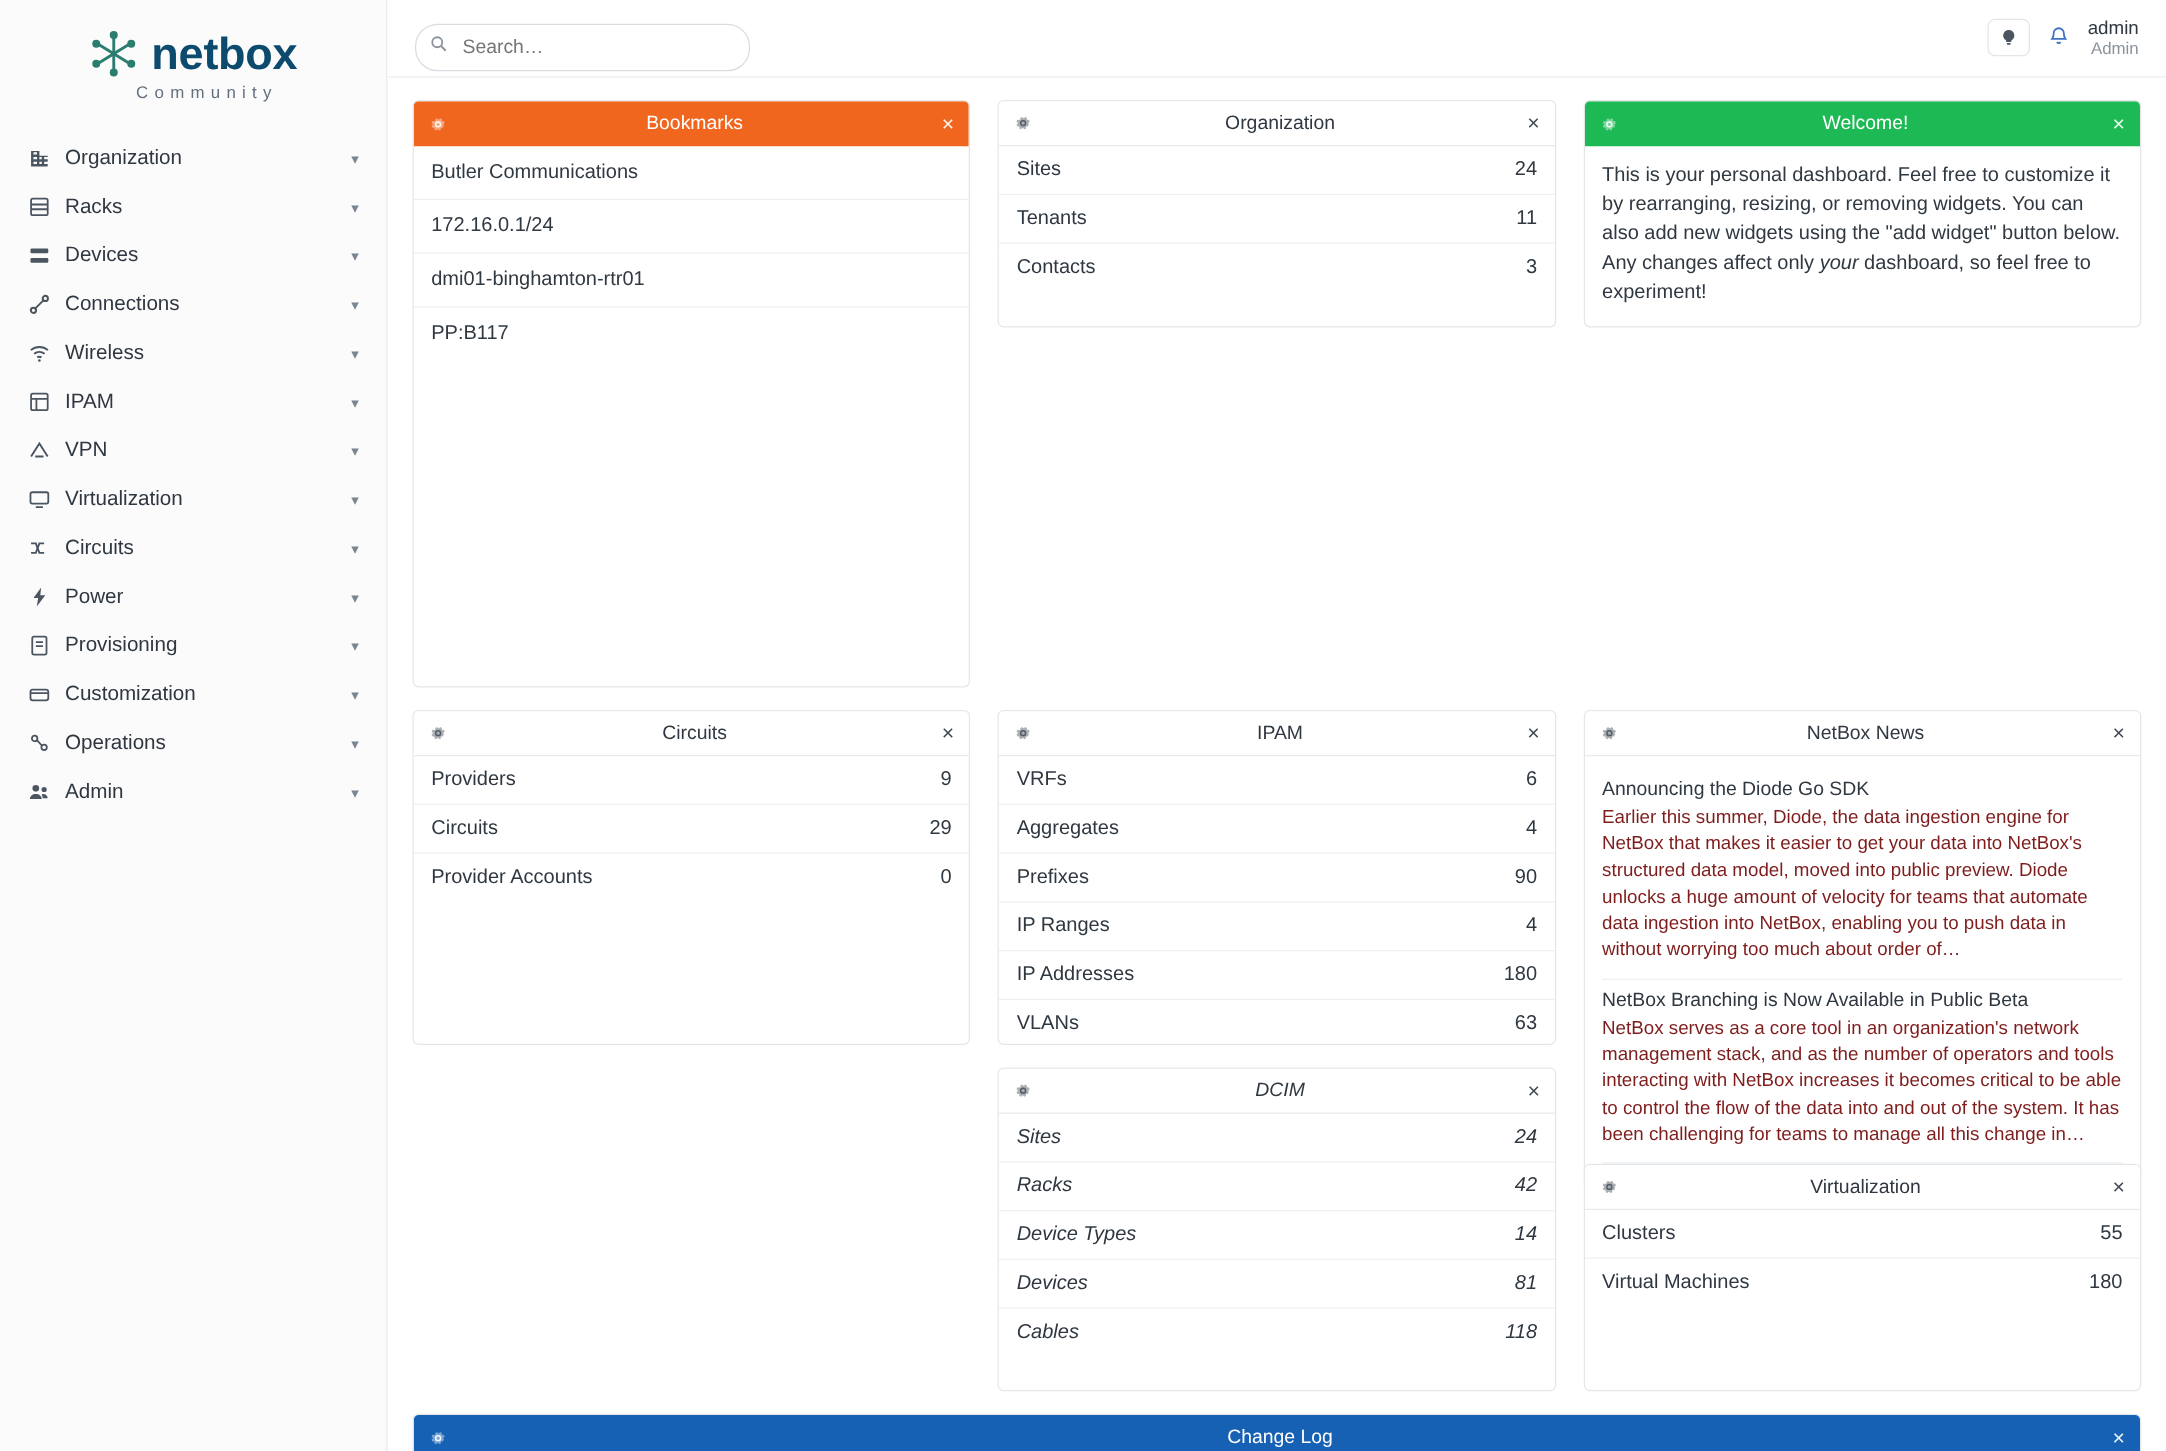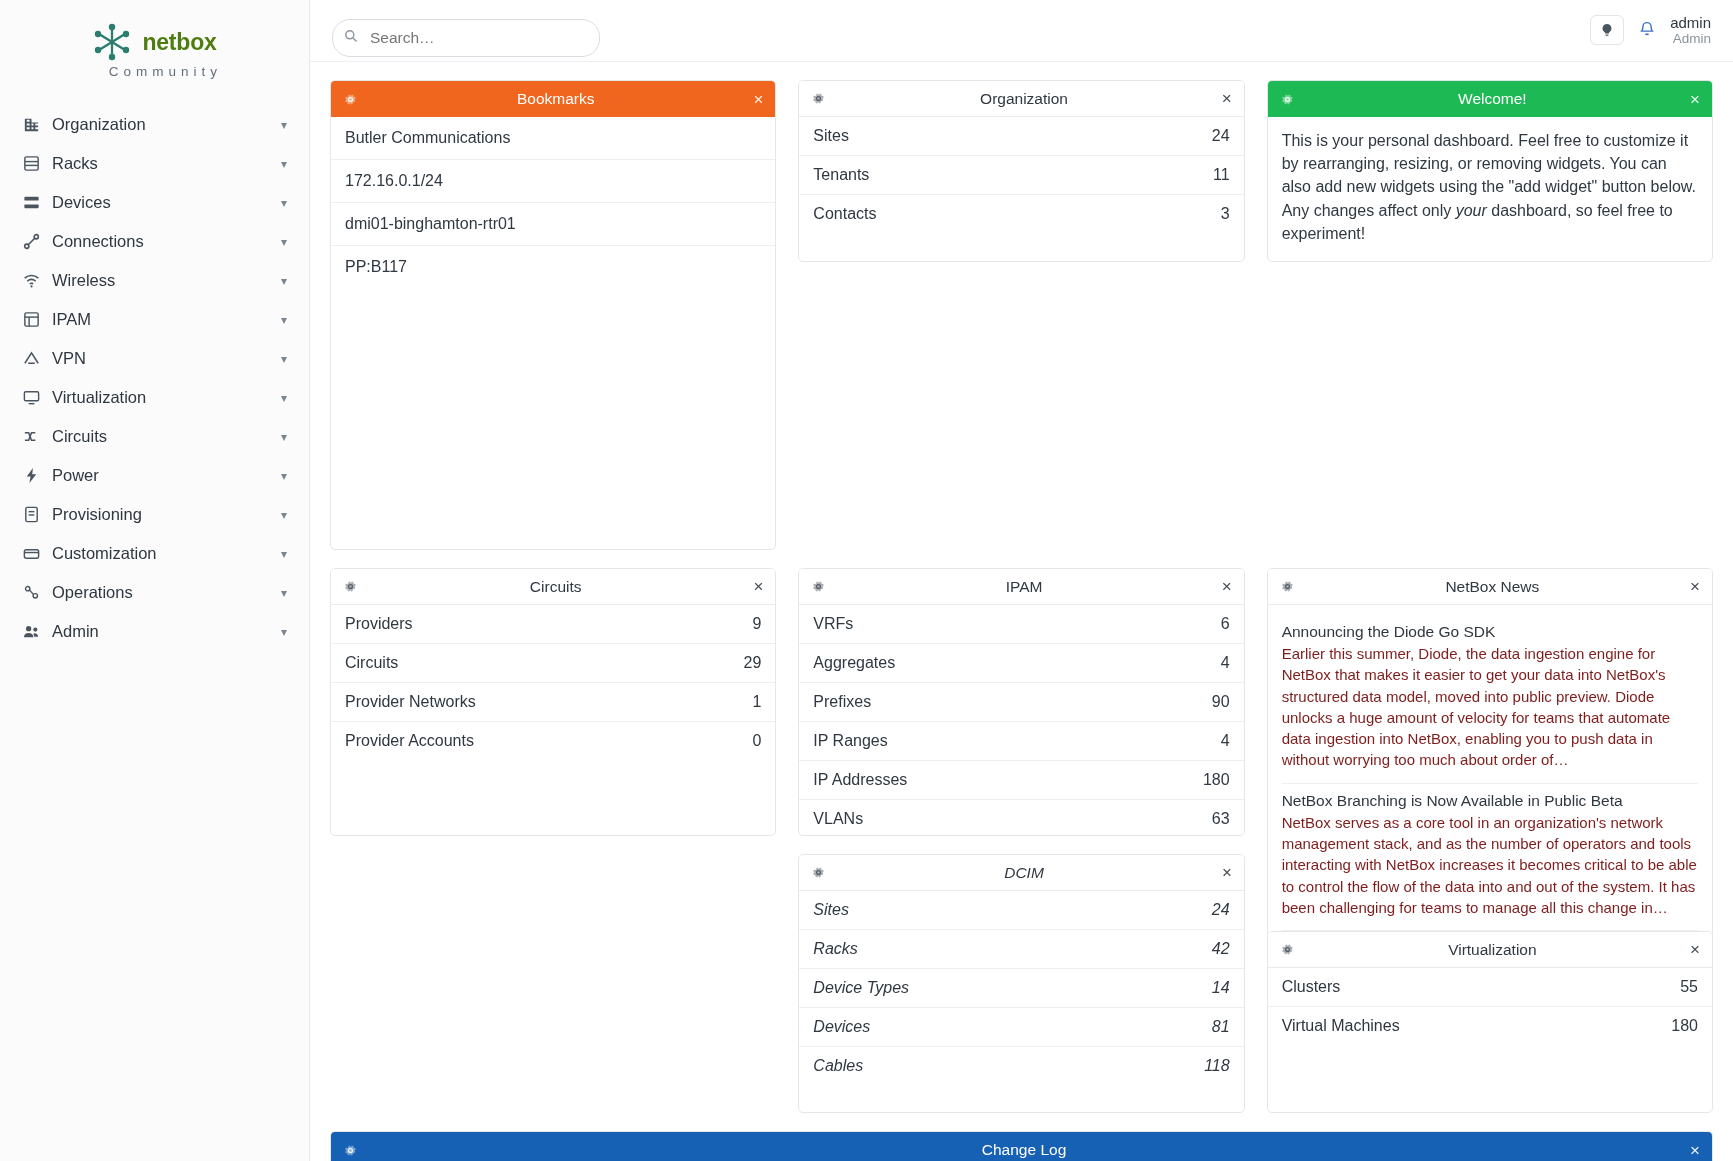--- a/index.html
+++ b/index.html
@@ -20,23 +20,23 @@
     width: 310px;
     min-width: 310px;
     background: #fbfbfc;
     border-right: 1px solid #e7e9ec;
     padding-top: 8px;
   }
   .brand { padding: 14px 0 22px 0; text-align: center; }
   .brand-row { display: flex; align-items: center; justify-content: center; gap: 10px; }
   .brand-logo { width: 40px; height: 40px; }
   .brand-name {
-    font-size: 23px;
+    font-size: 36px;
     font-weight: 700;
-    color: #4d7c0f;
+    color: #0c4a6e;
     letter-spacing: -0.2px;
   }
   .brand-sub {
     margin-top: 2px;
     font-size: 13.5px;
     letter-spacing: 5px;
     color: #63707d;
     text-align: center;
     padding-left: 22px;
   }
@@ -555,24 +555,20 @@
         <div class="list">
           <div class="row">
             <span class="k row-link">Providers</span>
             <span class="v">9</span>
           </div>
           <div class="row">
             <span class="k row-link">Circuits</span>
             <span class="v">29</span>
           </div>
           <div class="row">
-            <span class="k row-link">Provider Networks</span>
-            <span class="v">1</span>
-          </div>
-          <div class="row">
             <span class="k row-link">Provider Accounts</span>
             <span class="v">0</span>
           </div>
         </div>
       </div>
 
       <div class="card h-dcim" style="grid-column:2;grid-row:3;">
         <div class="card-head head-plain">
           <span class="gear">
             <svg width="15" height="15" viewBox="0 0 20 20" fill="#4b5560">

